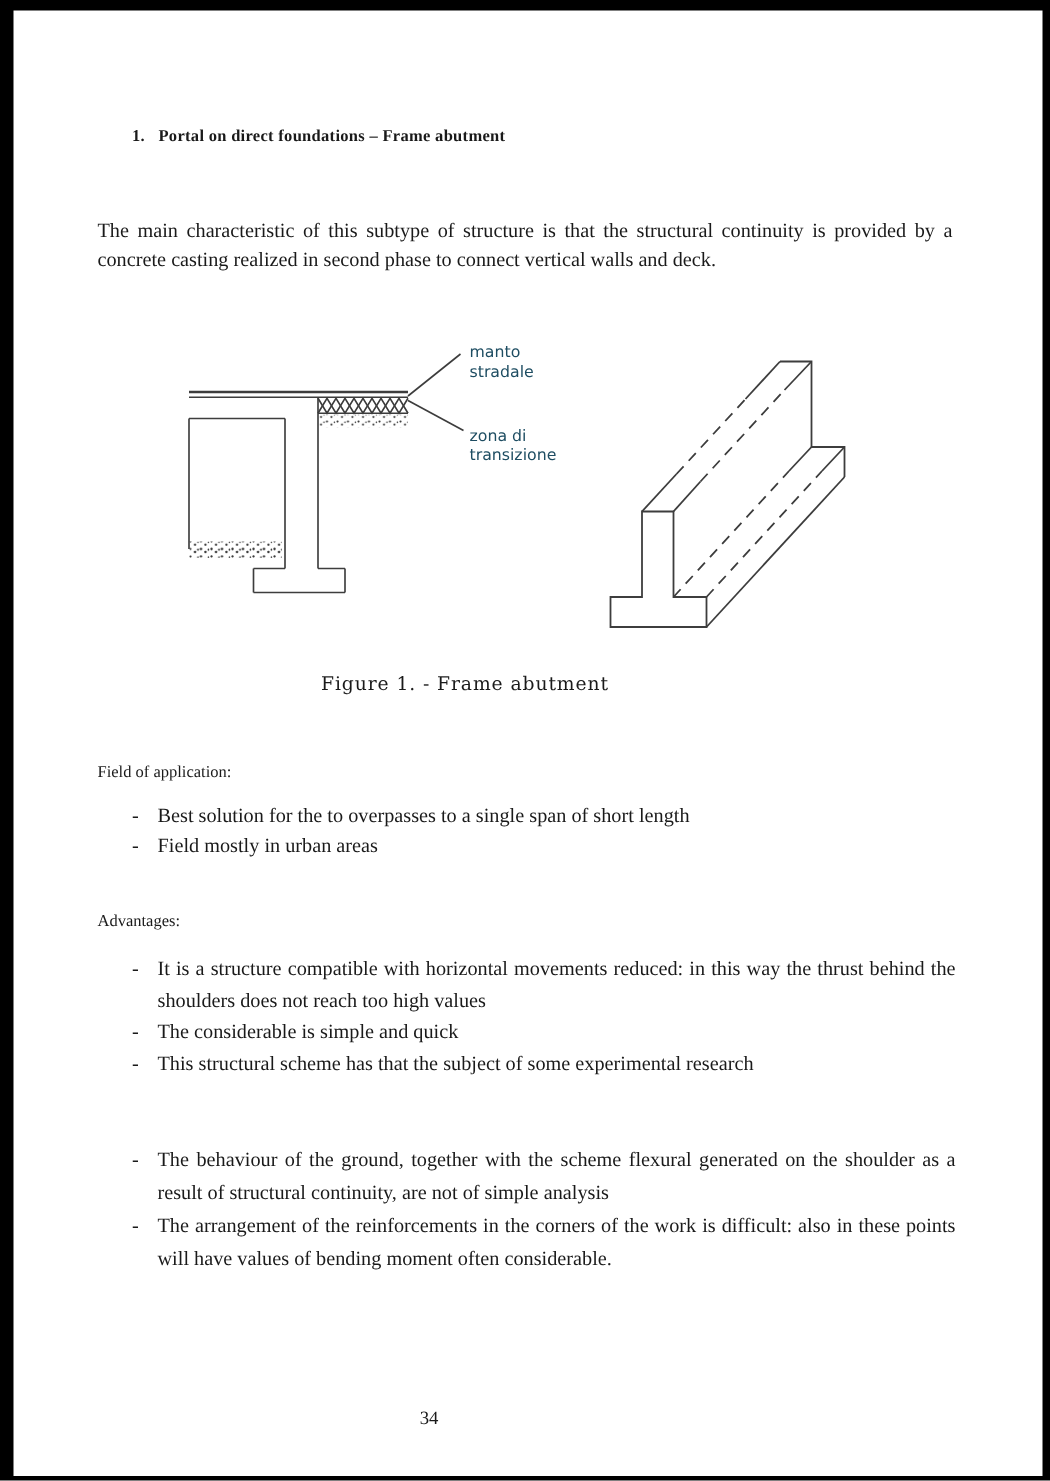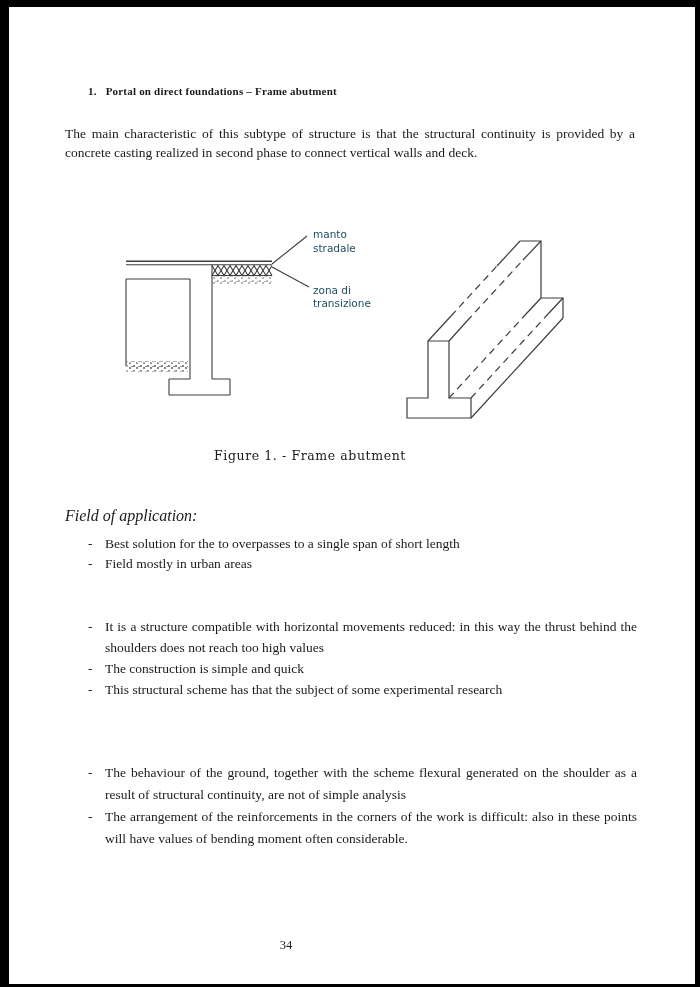--- a/index.html
+++ b/index.html
@@ -17,34 +17,34 @@
   .content{position:absolute;inset:0;z-index:1;}
 
   .heading{
     position:absolute;top:81px;left:88px;
     font-size:11px;font-weight:bold;line-height:20px;
     letter-spacing:.2px;white-space:nowrap;
   }
   .heading .num{margin-right:9px;}
 
   .intro{
-    position:absolute;top:124px;left:65px;width:570px;
+    position:absolute;top:144px;left:65px;width:570px;
     font-size:13.5px;line-height:19.4px;text-align:justify;margin:0;
   }
 
   .figure-svg{position:absolute;left:100px;top:222px;}
   .fig-label{font-family:"DejaVu Sans", sans-serif;font-size:10.5px;}
 
   .caption{
     position:absolute;top:448px;left:0;width:620px;text-align:center;
     font-family:"DejaVu Serif", serif;font-size:12.5px;letter-spacing:.6px;
   }
 
   .sec{position:absolute;left:65px;width:572px;}
-  .sec-title{font-size:16px;line-height:19.4px;font-style:italic;}
+  .sec-title{font-size:11px;line-height:19.4px;}
   .sec1{top:506px;}
   .sec2{top:605px;}
   .sec3{top:750px;}
   .sec1 .list{margin-top:9px;}
   .sec2 .list{margin-top:11px;}
   .sec3 .list{margin-top:12px;}
   .li{display:flex;font-size:13.5px;}
   .sec1 .li{line-height:19.4px;}
   .sec2 .li{line-height:21px;}
   .sec3 .li{line-height:22px;}
@@ -160,28 +160,29 @@
         <span class="li-text">Best solution for the to overpasses to a single span of short length</span>
       </div>
       <div class="li">
         <span class="dash">-</span>
         <span class="li-text">Field mostly in urban areas</span>
       </div>
     </div>
   </div>
 
   <div class="sec sec2">
+    <div class="sec-title">Advantages:</div>
     <div class="list">
       <div class="li">
         <span class="dash">-</span>
         <span class="li-text">It is a structure compatible with horizontal movements reduced: in this way the thrust behind the shoulders does not reach too high values</span>
       </div>
       <div class="li">
         <span class="dash">-</span>
-        <span class="li-text">The construction is simple and quick</span>
+        <span class="li-text">The considerable is simple and quick</span>
       </div>
       <div class="li">
         <span class="dash">-</span>
         <span class="li-text">This structural scheme has that the subject of some experimental research</span>
       </div>
     </div>
   </div>
 
   <div class="sec sec3">
     <div class="list">

